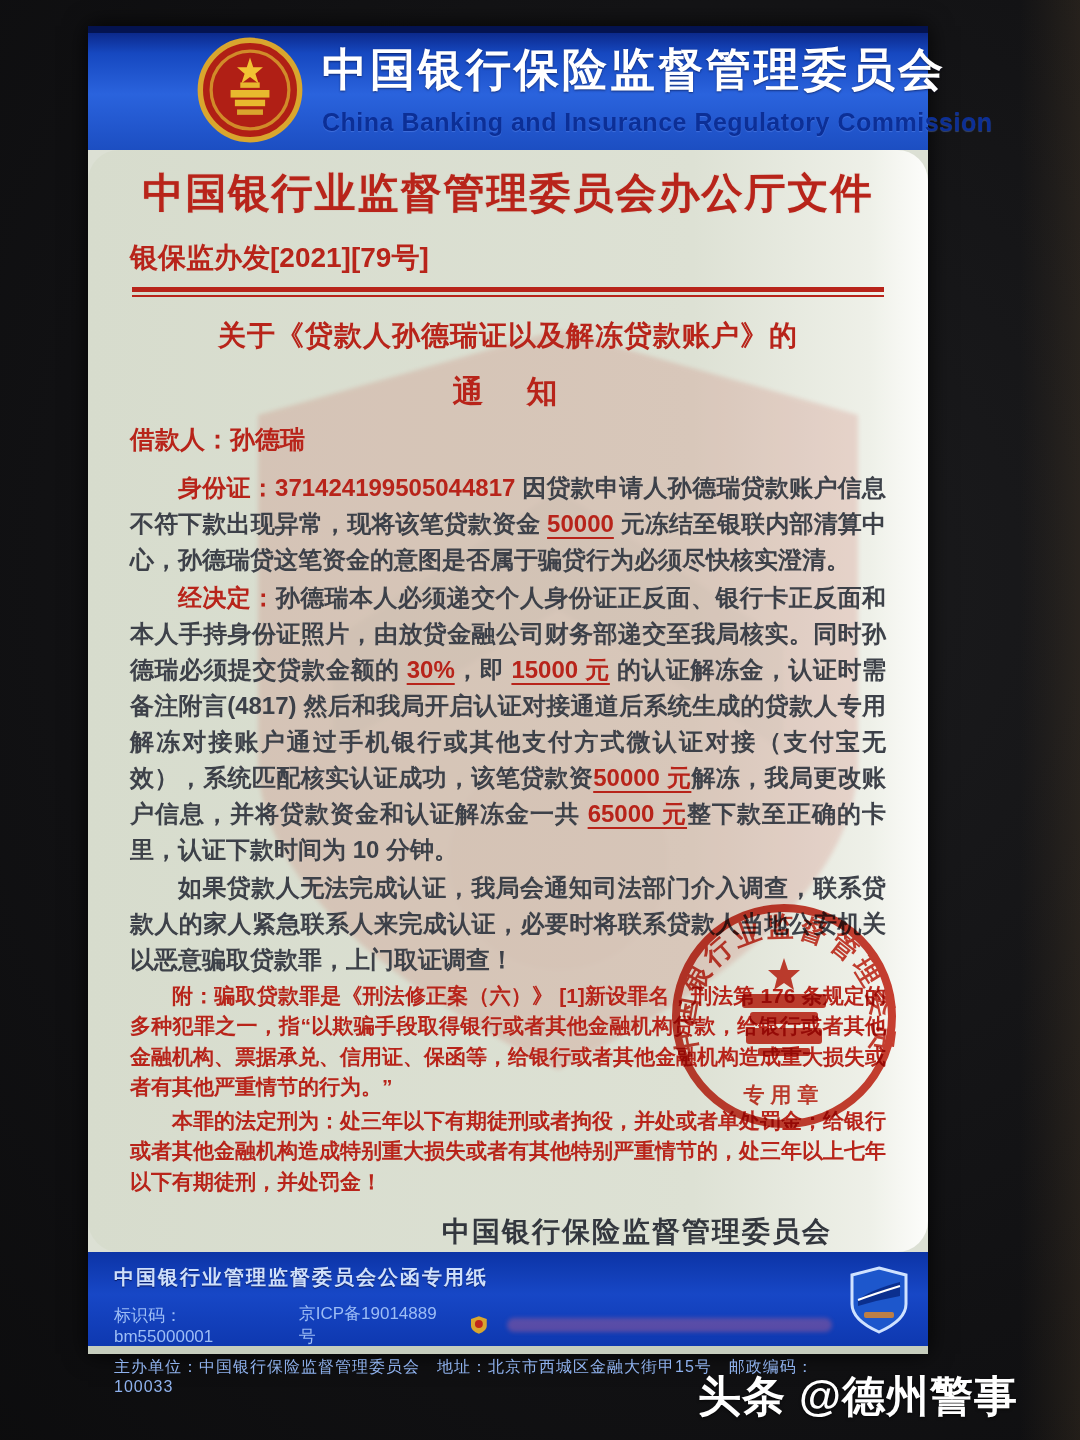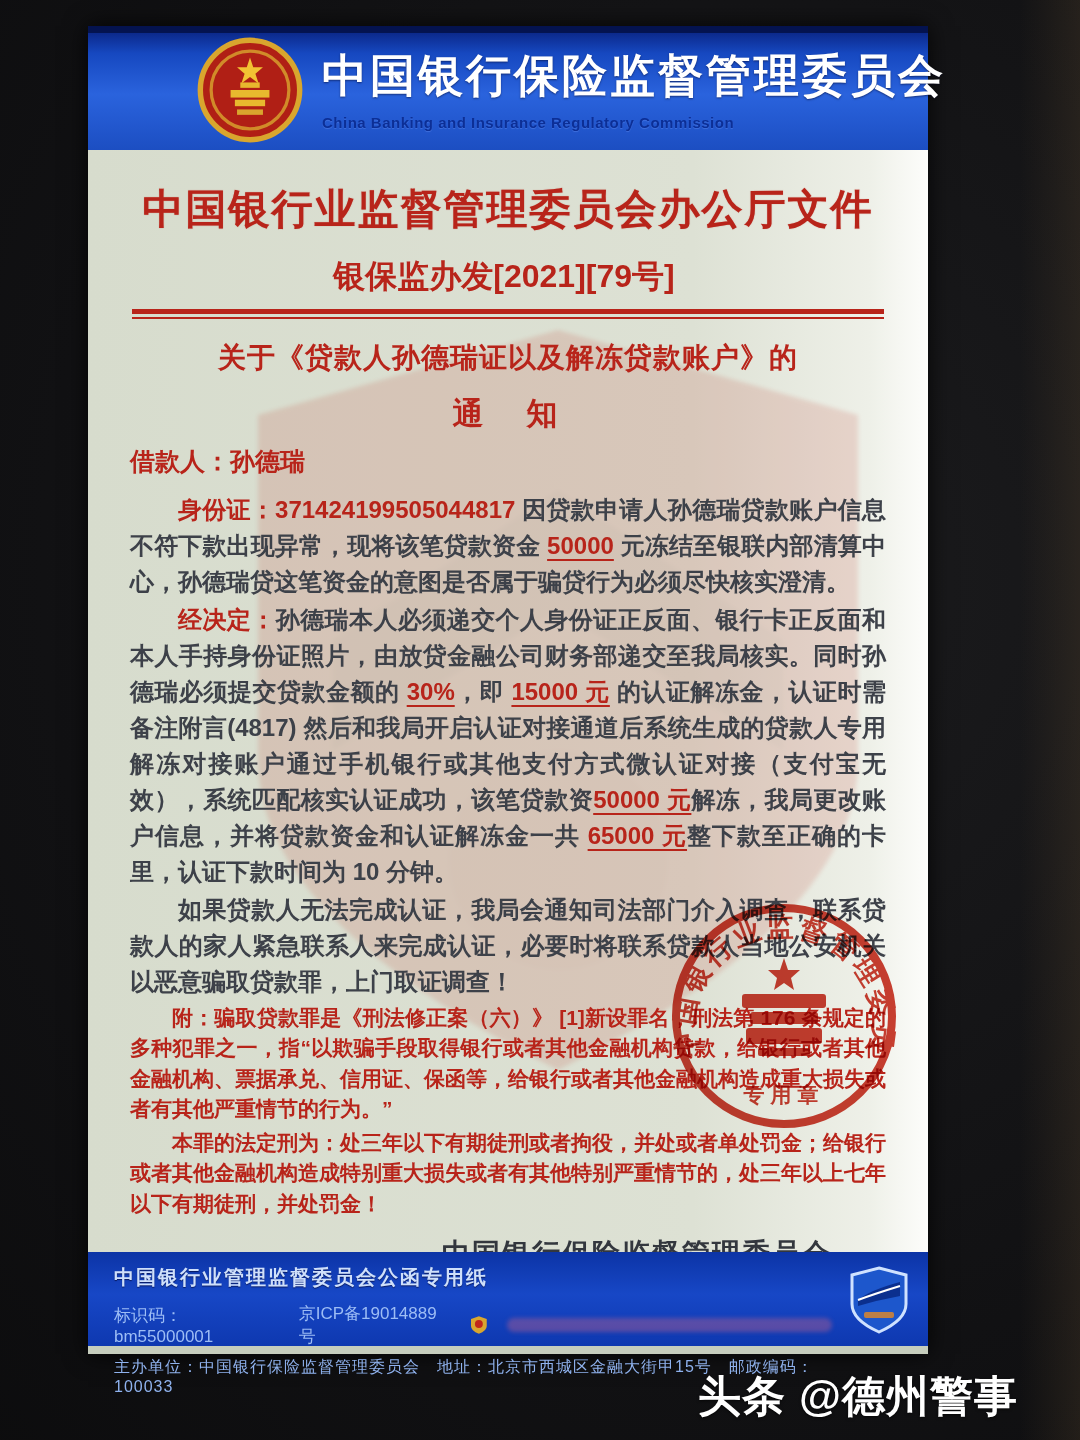--- a/index.html
+++ b/index.html
@@ -15,31 +15,31 @@
     background:#dce0d4;box-shadow:0 0 22px rgba(0,0,0,.85);}
   
   .doc-header{position:absolute;left:0;top:0;right:0;height:124px;
     background:linear-gradient(180deg,#081f7a 0%,#1648c0 22%,#2a63dd 55%,#1c4ec2 100%);
     display:flex;align-items:center;}
   .doc-header::before{content:"";position:absolute;left:0;top:0;right:0;height:7px;background:#041046;opacity:.85;}
   .emblem{width:108px;height:108px;margin:4px 18px 0 108px;flex:0 0 auto;filter:blur(.4px);}
   .header-text{flex:1;padding-right:60px;}
   .header-title{color:#ffffff;font-weight:bold;font-size:45px;letter-spacing:3px;
     text-shadow:0 1px 2px rgba(0,0,30,.5);white-space:nowrap;}
-  .header-sub{color:#0c2f96;font-weight:bold;font-size:15px;letter-spacing:.5px;margin-top:8px;
+  .header-sub{color:#0c2f96;font-weight:bold;font-size:25px;letter-spacing:.5px;margin-top:8px;
     text-shadow:0 1px 1px rgba(120,160,255,.35);white-space:nowrap;}
   
   .paper{position:absolute;left:0;top:124px;right:0;bottom:102px;overflow:hidden;
     background:linear-gradient(90deg,#d7dccd 0%,#dde1d4 72%,#eef0e8 93%,#fdfdfb 100%);
-    padding:16px 42px;box-sizing:border-box;}
+    padding:0 42px;box-sizing:border-box;border-radius:31px;}
   .watermark{position:absolute;left:150px;top:170px;width:640px;height:760px;opacity:.16;z-index:0;filter:blur(2px);}
   .paper > div{position:relative;z-index:1;}
   .doc-title{margin-top:16px;text-align:center;color:#b8241a;font-weight:bold;font-size:41px;
     letter-spacing:2px;white-space:nowrap;text-shadow:0 0 1px rgba(184,36,26,.5);}
-  .doc-no{text-align:center;color:#b8241a;font-weight:bold;font-size:32px;margin:18px 8px 10px 0;}
+  .doc-no{text-align:left;color:#b8241a;font-weight:bold;font-size:28px;margin:18px 8px 10px 0;}
   .rule{height:3px;border-top:5px solid #b8241a;border-bottom:2px solid #b8241a;margin:0 2px;}
   .subject{margin-top:20px;text-align:center;color:#b8241a;font-weight:bold;font-size:28px;letter-spacing:1px;}
   .notice{margin:16px 0 10px;text-align:center;color:#b8241a;font-weight:bold;font-size:31px;letter-spacing:6px;}
   .borrower{margin:10px 0 14px;color:#b8241a;font-weight:bold;font-size:25px;}
   .para{font-size:24px;line-height:1.5;color:#3d4149;font-weight:bold;text-indent:2em;
     text-align:justify;margin:2px 0;}
   .para.note{font-size:21px;color:#b8241a;line-height:1.45;margin:3px 0;}
   .seg-plain{color:#3d4149;}
   .seg-red{color:#b8241a;}
   .seg-num{color:#b8241a;text-decoration:underline;text-underline-offset:5px;text-decoration-thickness:2px;}

